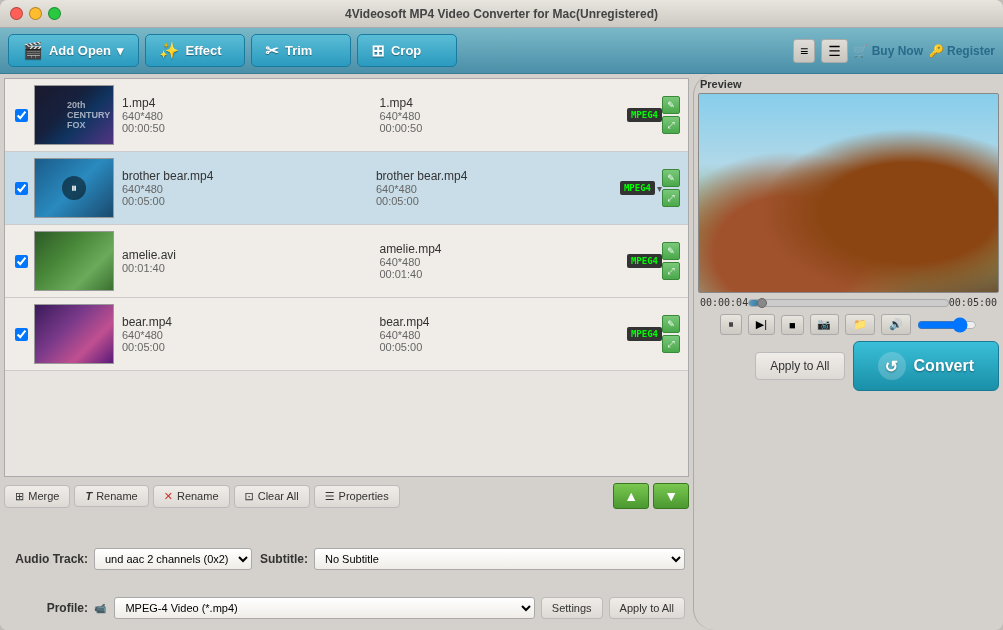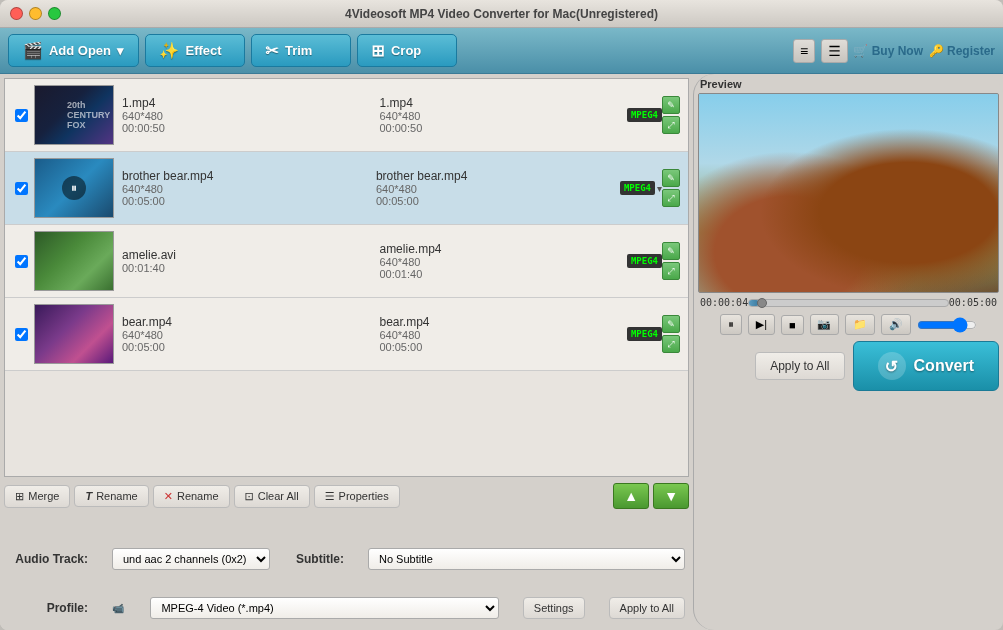--- a/index.html
+++ b/index.html
@@ -251,21 +251,21 @@
       font-weight: bold;
     }
     .bottom-controls {
       padding: 6px 8px;
       background: #d4d0cb;
     }
     .control-row {
       display: flex;
       align-items: center;
       margin-bottom: 5px;
-      gap: 24px;
+      gap: 6px;
       margin-top: 27px;
     }
     .control-label {
       font-size: 12px;
       color: #333;
       font-weight: bold;
       min-width: 80px;
       text-align: right;
     }
     .control-select {

